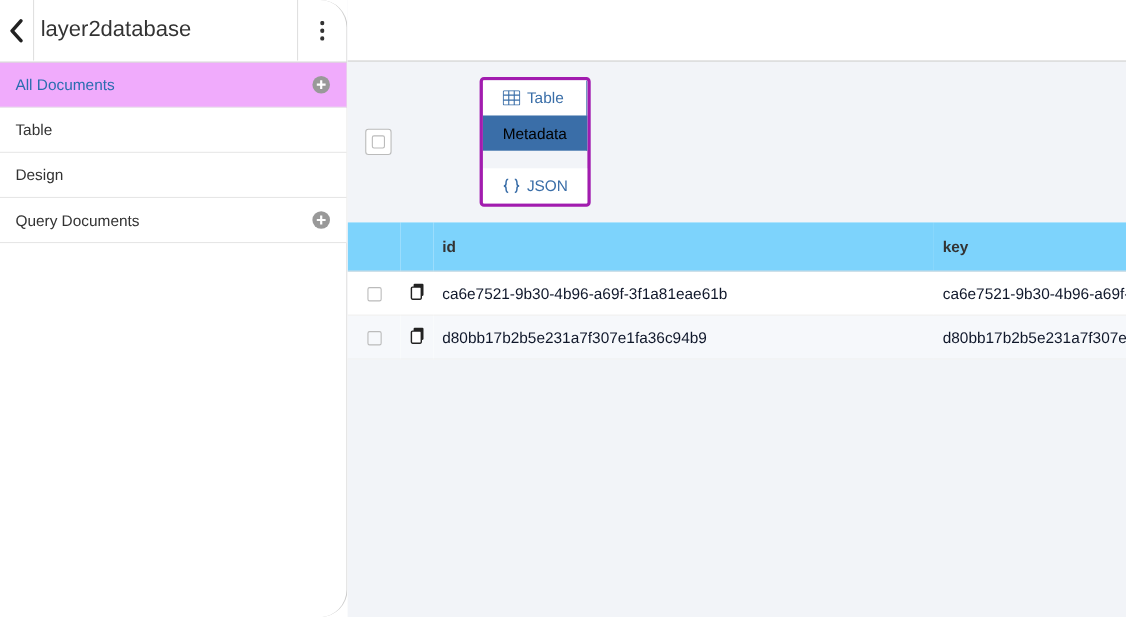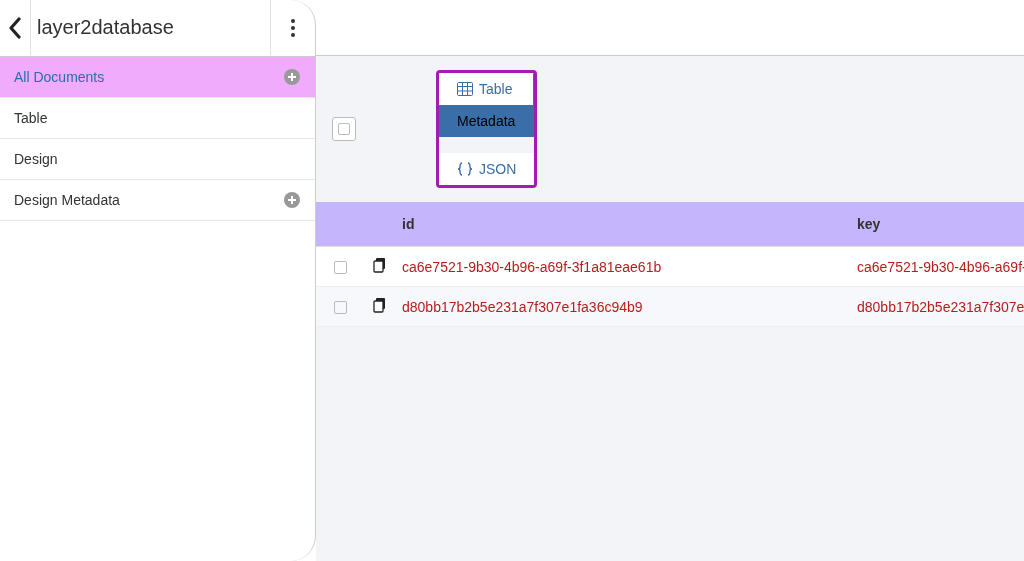--- a/index.html
+++ b/index.html
@@ -153,28 +153,28 @@
     background: #fff;
     table-layout: fixed;
   }
   thead th {
     text-align: left;
     font-size: 14px;
     font-weight: 600;
     color: #333;
     padding: 14px 8px;
     border-bottom: 1px solid #e0e0e0;
-    background:#c4b5fd;
+    background:#7dd3fc;
     margin-left:17px;
   }
   tbody td {
     padding: 10px 8px;
     border-bottom: 1px solid #eee;
     font-size: 14px;
-    color: #b91c1c;
+    color: #0f172a;
     white-space: nowrap;
     overflow: hidden;
     text-overflow: clip;
   }
   tbody tr:nth-child(even) td {
     background: #f6f8fb;
   }
   .col-check { width: 48px; }
   .col-icon  { width: 30px; }
   .col-id    { width: 455px; }
@@ -221,21 +221,21 @@
             </svg>
           </span>
         </div>
         <div class="side-item">
           <span class="side-label">Table</span>
         </div>
         <div class="side-item">
           <span class="side-label">Design</span>
         </div>
         <div class="side-item">
-          <span class="side-label">Design Metadata</span>
+          <span class="side-label">Query Documents</span>
           <span class="plus-circle">
             <svg width="18" height="18" viewBox="0 0 18 18">
               <circle cx="9" cy="9" r="8" fill="#999"></circle>
               <line x1="9" y1="5" x2="9" y2="13" stroke="#fff" stroke-width="2"></line>
               <line x1="5" y1="9" x2="13" y2="9" stroke="#fff" stroke-width="2"></line>
             </svg>
           </span>
         </div>
       </nav>
   </aside>

